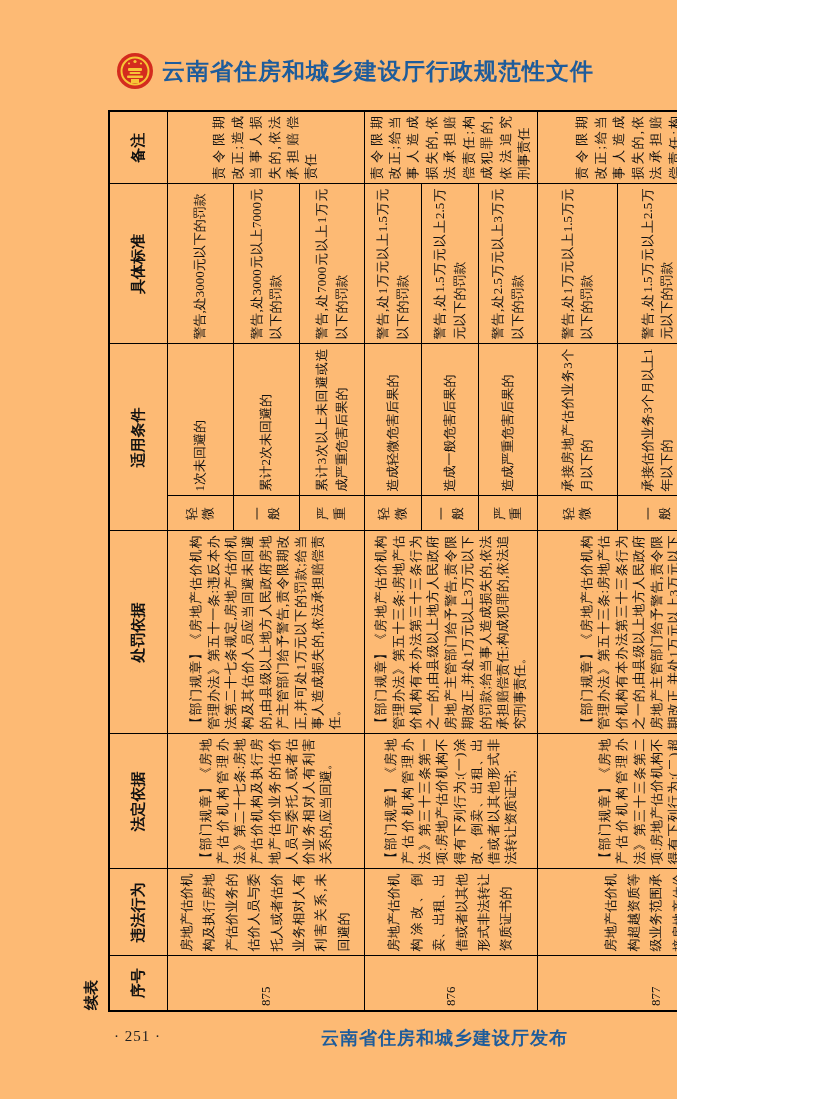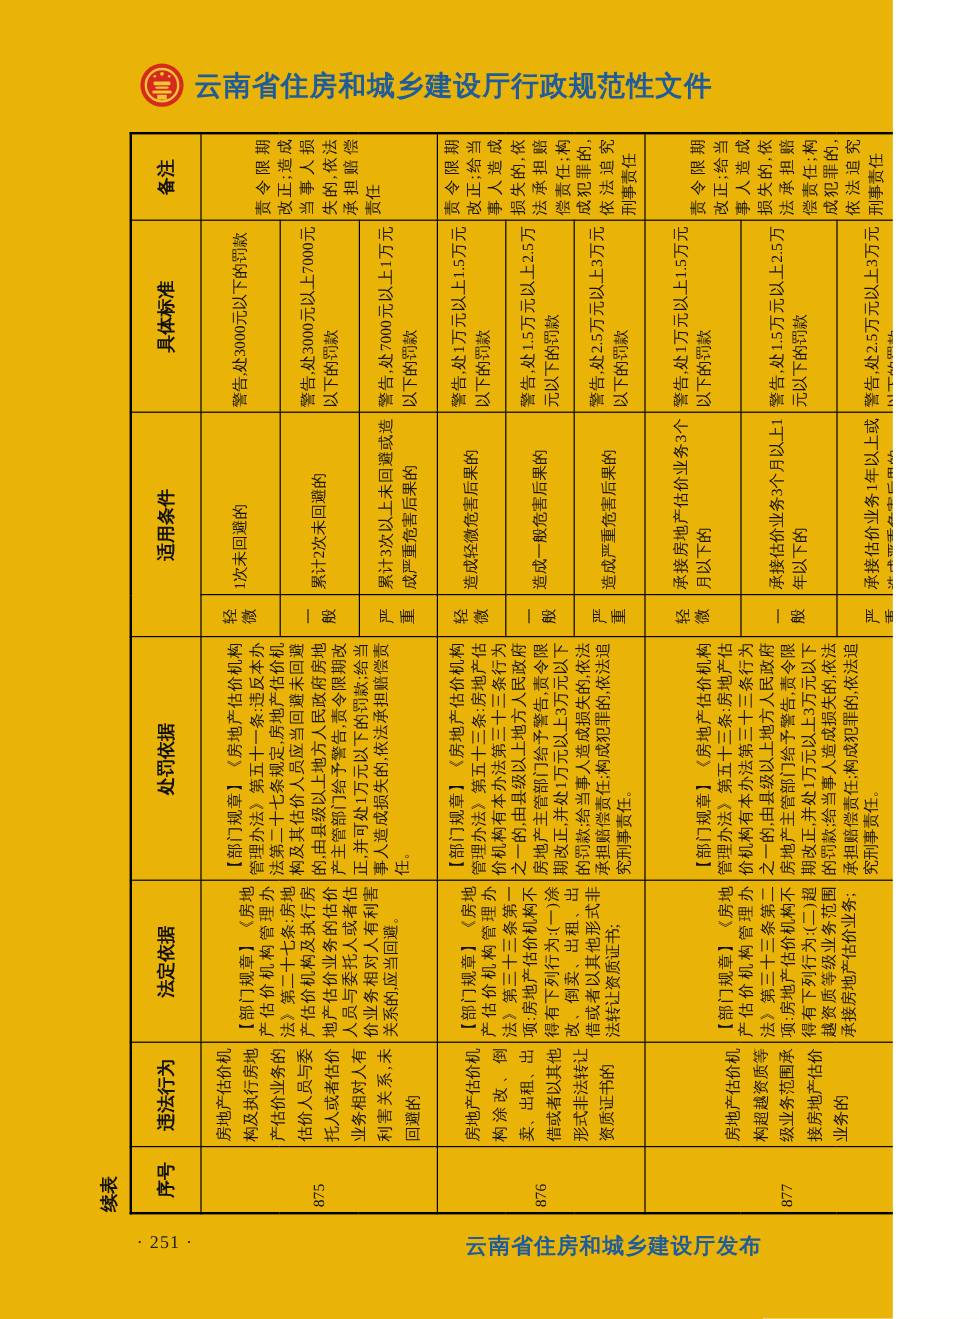--- a/index.html
+++ b/index.html
@@ -1,16 +1,16 @@
 <!DOCTYPE html>
 <html><head>
 <meta charset="utf-8">
 <style>
   html,body{margin:0;padding:0;background:#ffffff;}
-  .page{position:relative;width:744px;height:1099px;background:#eab308;overflow:hidden;
+  .page{position:relative;width:677px;height:1099px;background:#fdba74;overflow:hidden;
         font-family:"Liberation Serif","DejaVu Serif",serif;color:#111;}
 
   
   .doc-header{position:absolute;left:116px;top:52px;display:flex;align-items:center;gap:8px;}
   .emblem{width:38px;height:38px;flex:0 0 auto;}
   .doc-title{font-family:"Liberation Sans","DejaVu Sans",sans-serif;
              font-size:23px;font-weight:bold;color:#1e5c9b;letter-spacing:1px;white-space:nowrap;}
 
   
   .table-anchor{position:absolute;left:82px;top:112px;width:685px;height:900px;}

